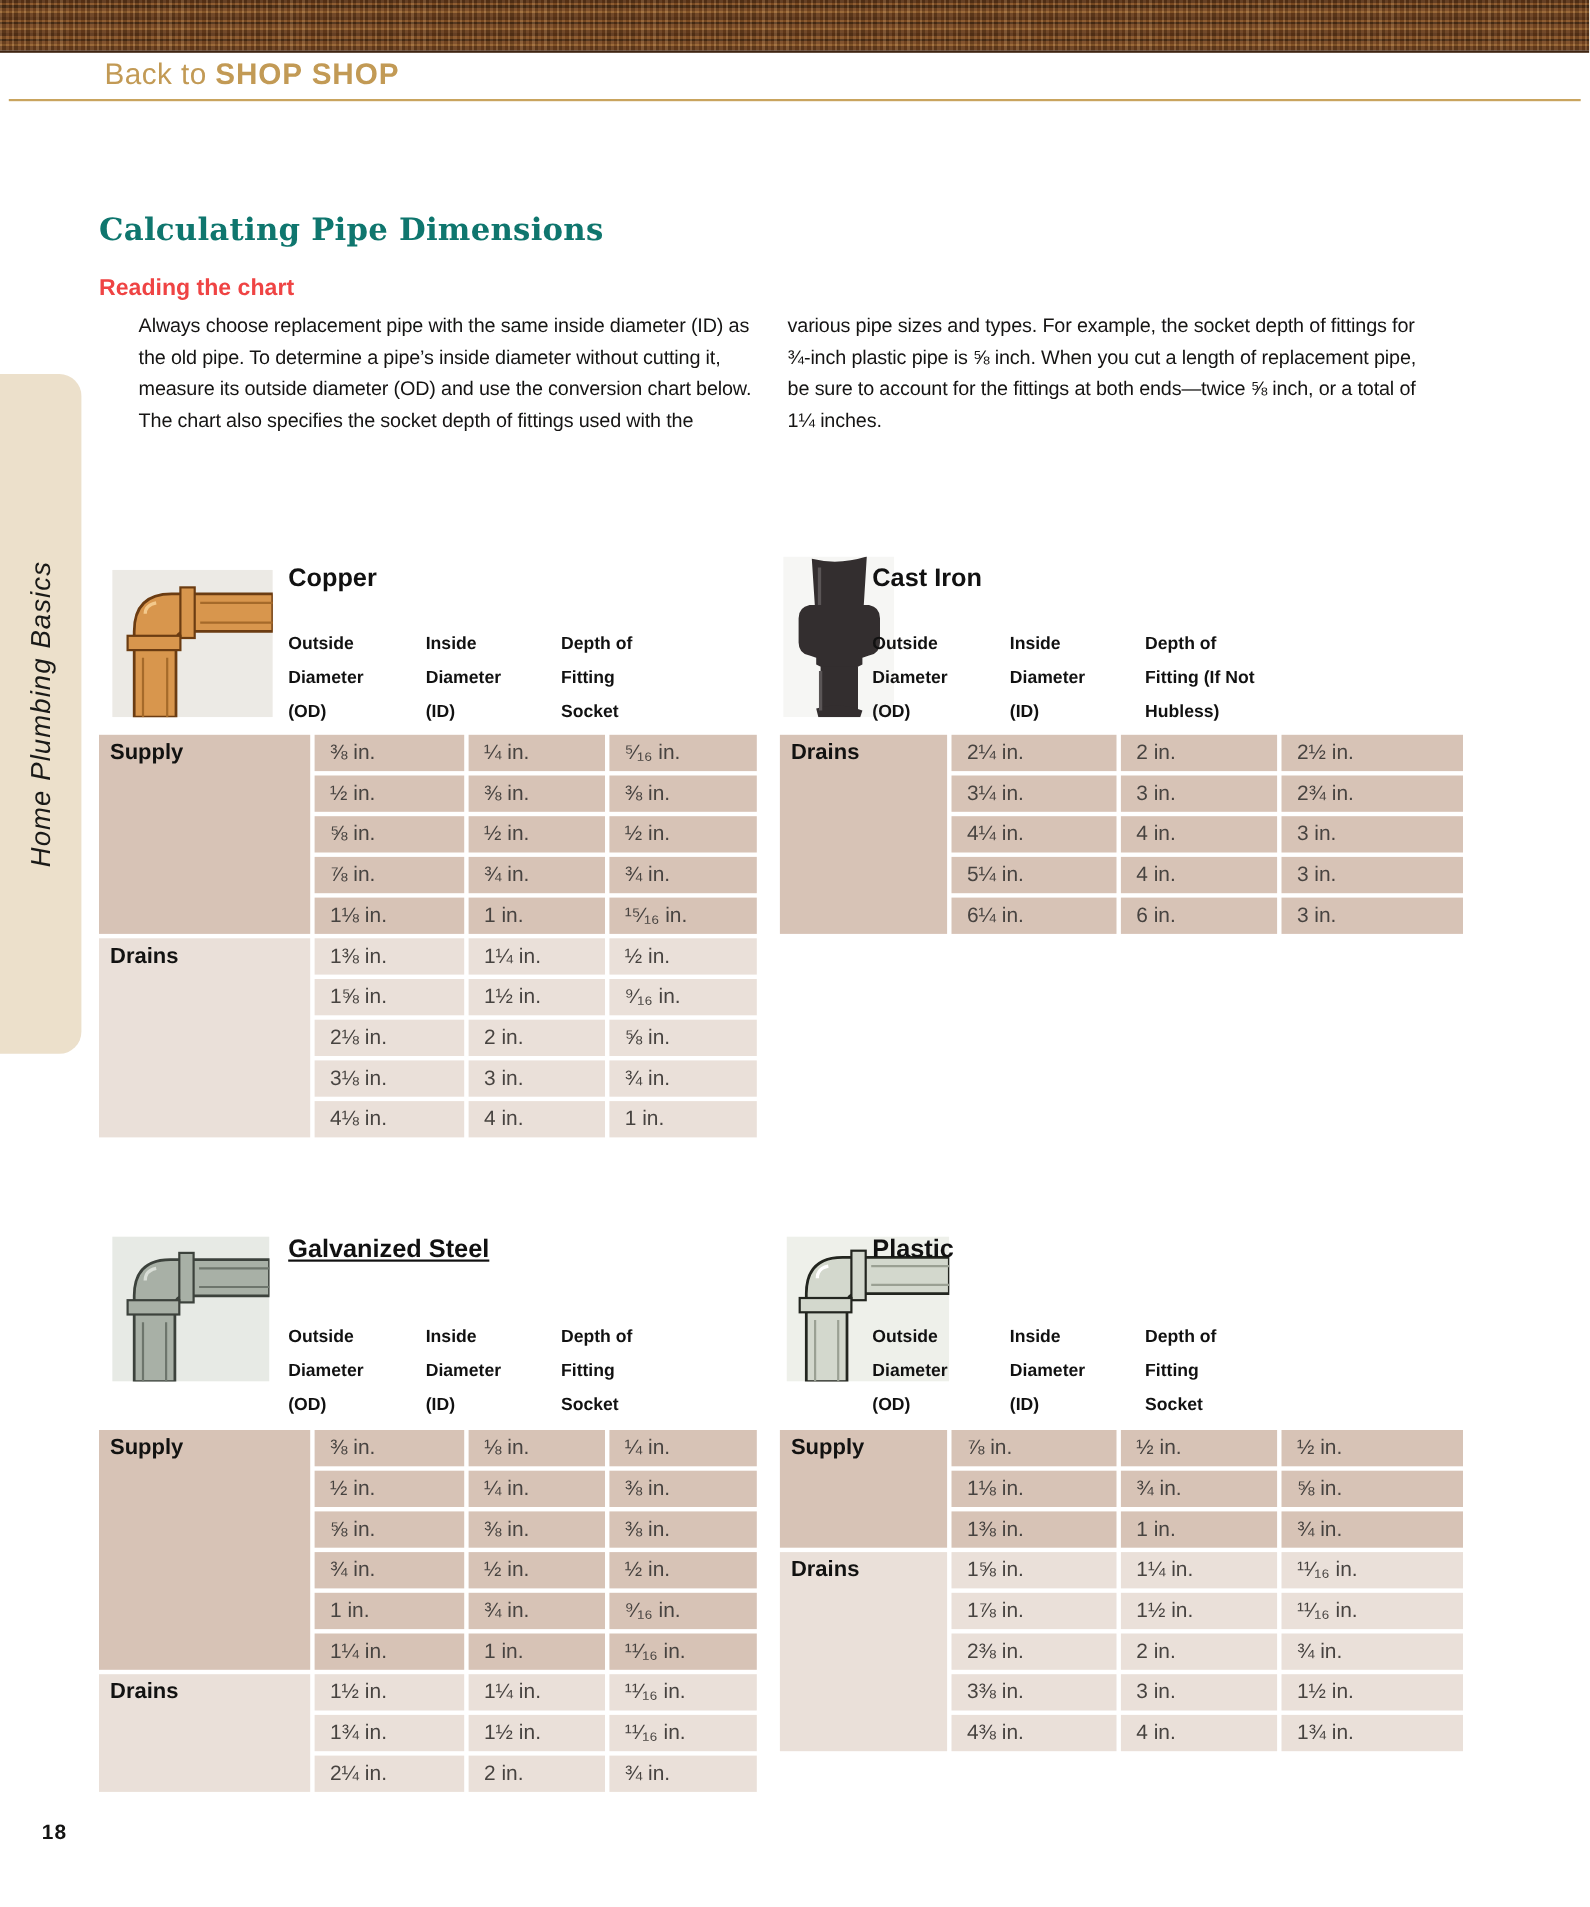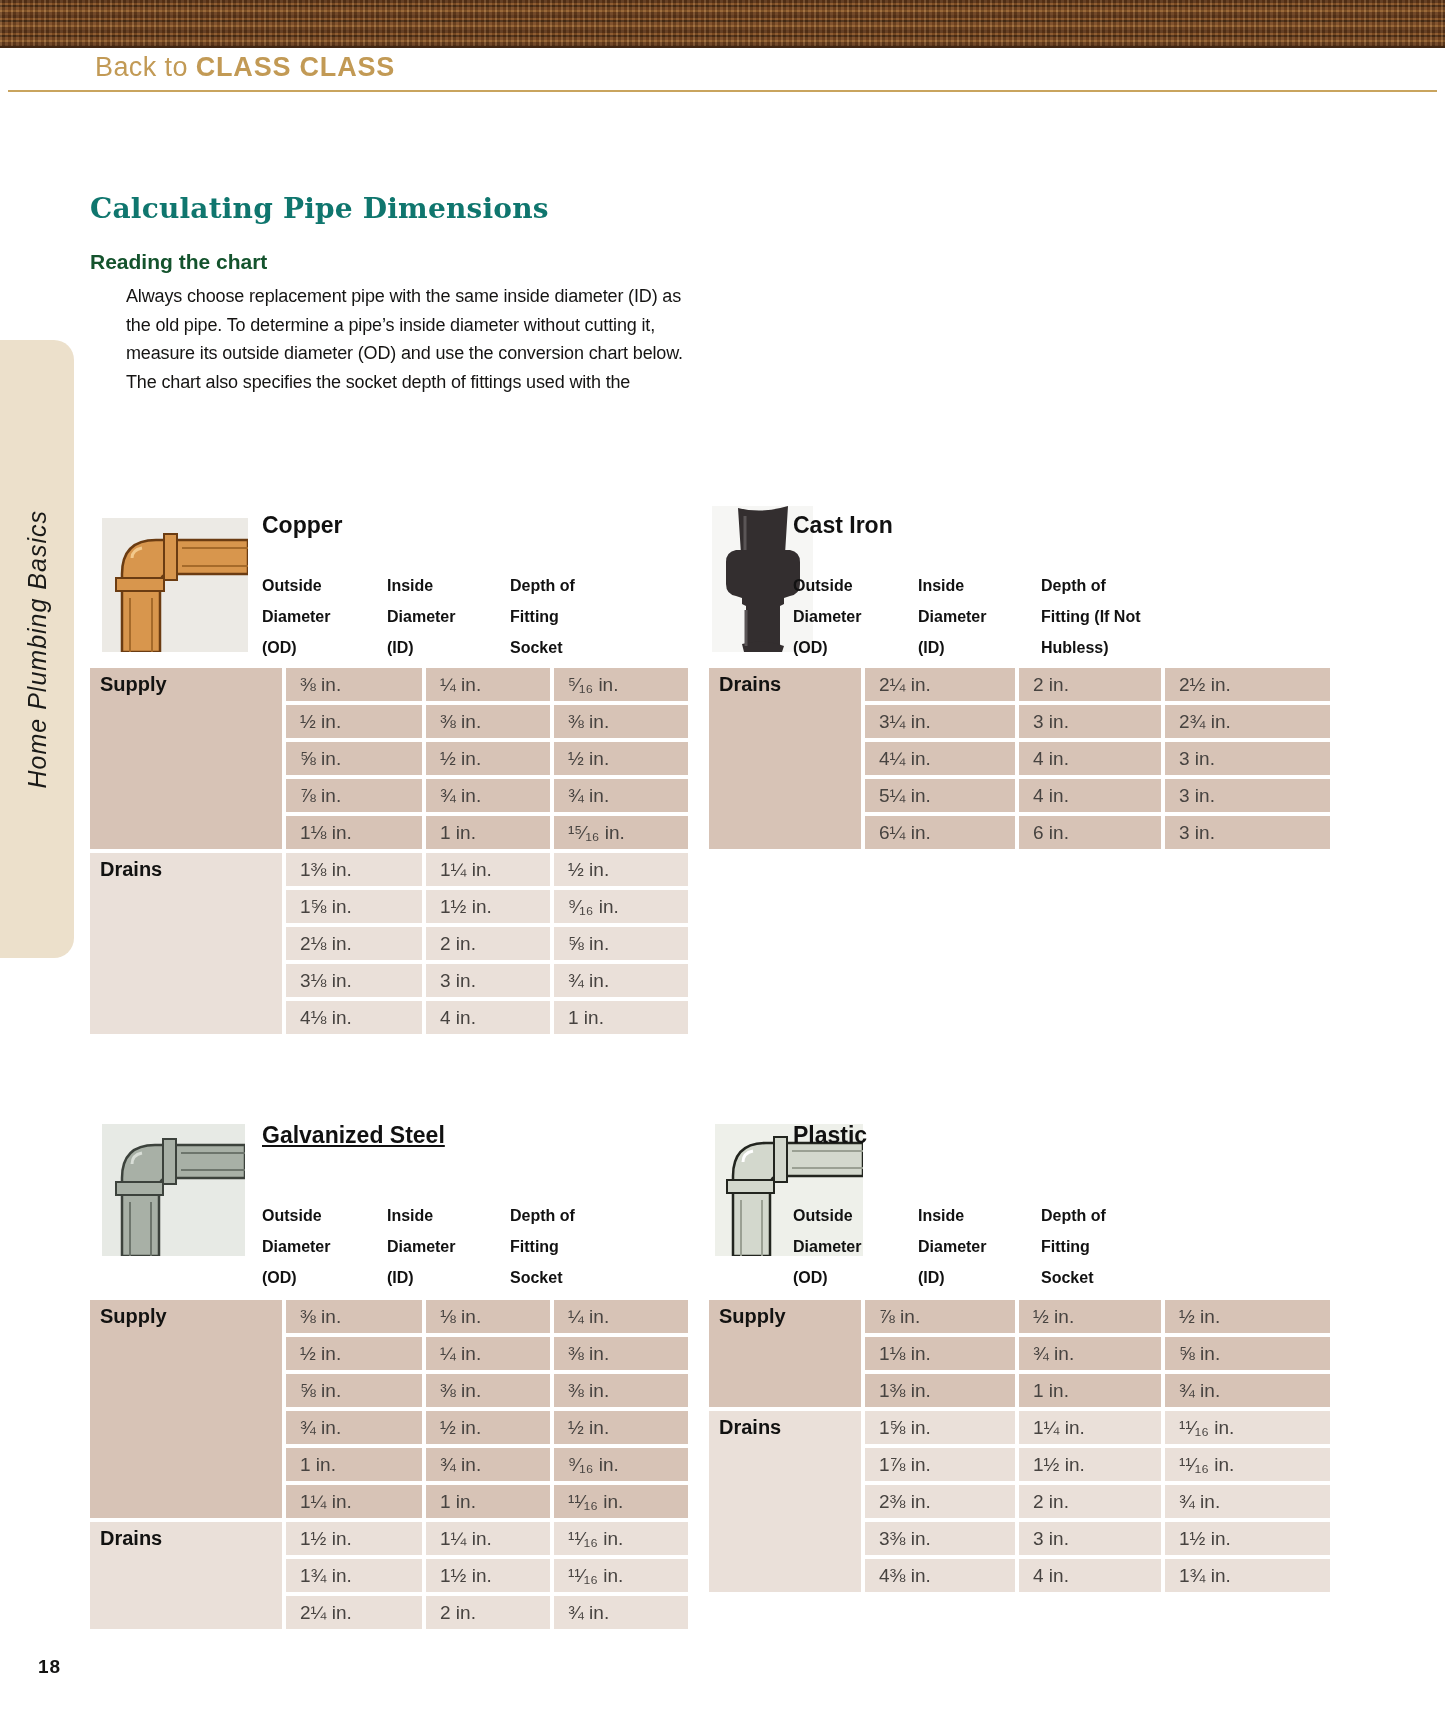--- a/index.html
+++ b/index.html
@@ -25,21 +25,21 @@
        background:#ece0cb;border-radius:0 20px 20px 0;
        display:flex;align-items:center;justify-content:center;}
   .tab span{writing-mode:vertical-rl;transform:rotate(180deg);
        font-style:italic;font-size:25px;color:#1a1a18;letter-spacing:1px;white-space:nowrap;}
 
   
   .title{position:absolute;left:90px;top:192px;margin:0;
          font-family:"DejaVu Serif",serif;font-weight:700;font-size:28px;
          color:#0f766e;letter-spacing:.2px;}
   .rheading{position:absolute;left:90px;top:250px;margin:0;
-         font-size:21px;font-weight:700;color:#14532d;}
+         font-size:21px;font-weight:700;color:#ef4444;}
   .intro{position:absolute;top:282px;margin:0;font-size:18px;line-height:28.5px;
          color:#151413;letter-spacing:-.15px;}
   .intro.left{left:90px;width:575px;margin-left:36px;}
   .intro.right{left:716px;width:590px;}
 
   
   .photo{position:absolute;}
   .photo svg{display:block;}
 
   
@@ -66,31 +66,32 @@
 </style>
 </head>
 <body>
 
 <div class="page">
 
   <div class="band"></div>
 
   <div class="backto">
     <span class="light">Back to</span>
-    <span class="strong">CLASS CLASS</span>
+    <span class="strong">SHOP SHOP</span>
   </div>
   <div class="gold-rule"></div>
 
   <div class="tab">
     <span>Home Plumbing Basics</span>
   </div>
 
   <h1 class="title">Calculating Pipe Dimensions</h1>
   <h2 class="rheading">Reading the chart</h2>
   <p class="intro left">Always choose replacement pipe with the same inside diameter (ID) as the old pipe. To determine a pipe’s inside diameter without cutting it, measure its outside diameter (OD) and use the conversion chart below. The chart also specifies the socket depth of fittings used with the</p>
+  <p class="intro right">various pipe sizes and types. For example, the socket depth of fittings for ¾-inch plastic pipe is ⅝ inch. When you cut a length of replacement pipe, be sure to account for the fittings at both ends—twice ⅝ inch, or a total of 1¼ inches.</p>
 
   <div class="photo" style="left:102px;top:518px;">
     <svg width="146" height="134" viewBox="0 0 146 134" xmlns="http://www.w3.org/2000/svg">
       <rect width="146" height="134" fill="#eceae5"></rect>
       <path d="M20 134 L20 56 Q20 22 54 22 L146 22 L146 56 L68 56 Q58 56 58 66 L58 134 Z" fill="#d8964d" stroke="#6b3c12" stroke-width="2.5"></path>
       <rect x="62" y="16" width="13" height="46" fill="#d8964d" stroke="#6b3c12" stroke-width="2"></rect>
       <rect x="14" y="60" width="48" height="13" fill="#d8964d" stroke="#6b3c12" stroke-width="2"></rect>
       <path d="M80 30 L146 30 M80 48 L146 48" stroke="#a56a2a" stroke-width="2" fill="none"></path>
       <path d="M28 80 L28 134 M50 80 L50 134" stroke="#a56a2a" stroke-width="2" fill="none"></path>
       <path d="M30 40 Q30 32 40 30" stroke="#f3c98c" stroke-width="3" fill="none"></path>

